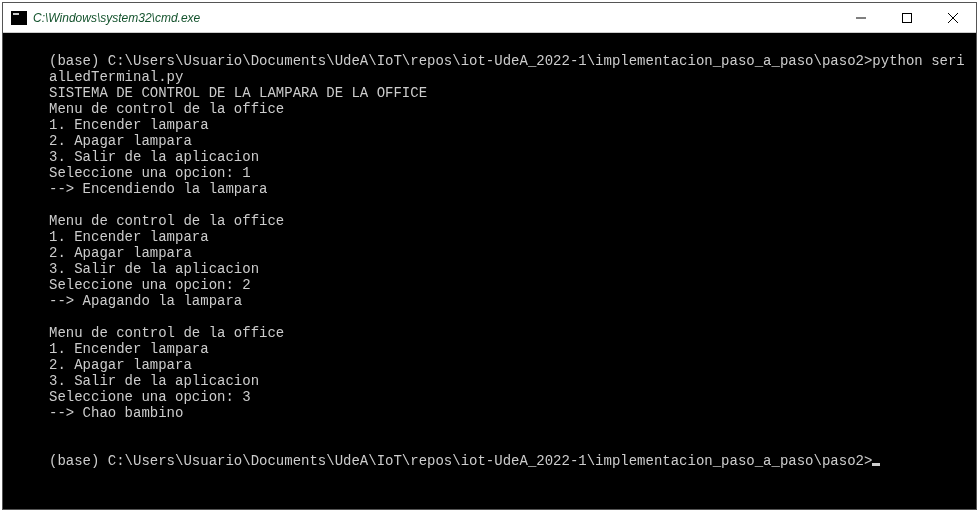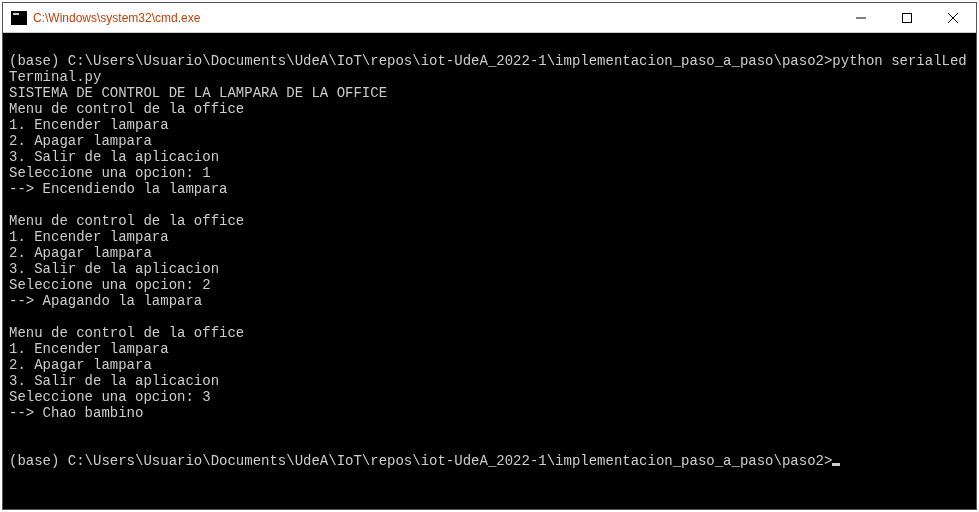--- a/index.html
+++ b/index.html
@@ -42,23 +42,24 @@
     content: "";
     position: absolute;
     top: 2px;
     left: 2px;
     right: 8px;
     height: 2px;
     background: #ccc;
   }
   .titlebar-title {
     font-size: 12px;
-    color: #c2410c;
+    color: #14532d;
     font-family: "Segoe UI", Tahoma, sans-serif;
     flex: 1;
+    font-style: italic;
   }
   .win-controls {
     display: flex;
     height: 100%;
   }
   .win-btn {
     width: 46px;
     display: flex;
     align-items: center;
     justify-content: center;
@@ -69,20 +70,21 @@
     flex: 1;
     background: #000;
     color: #ccc;
     font-family: Consolas, "Courier New", monospace;
     font-size: 14px;
     line-height: 16px;
     padding: 4px 6px;
     white-space: pre-wrap;
     word-break: break-all;
     overflow: hidden;
+    margin-left: 40px;
   }
   .cursor {
     display: inline-block;
     width: 8px;
     height: 3px;
     background: #ccc;
     vertical-align: baseline;
     margin-bottom: -1px;
   }
 </style>

